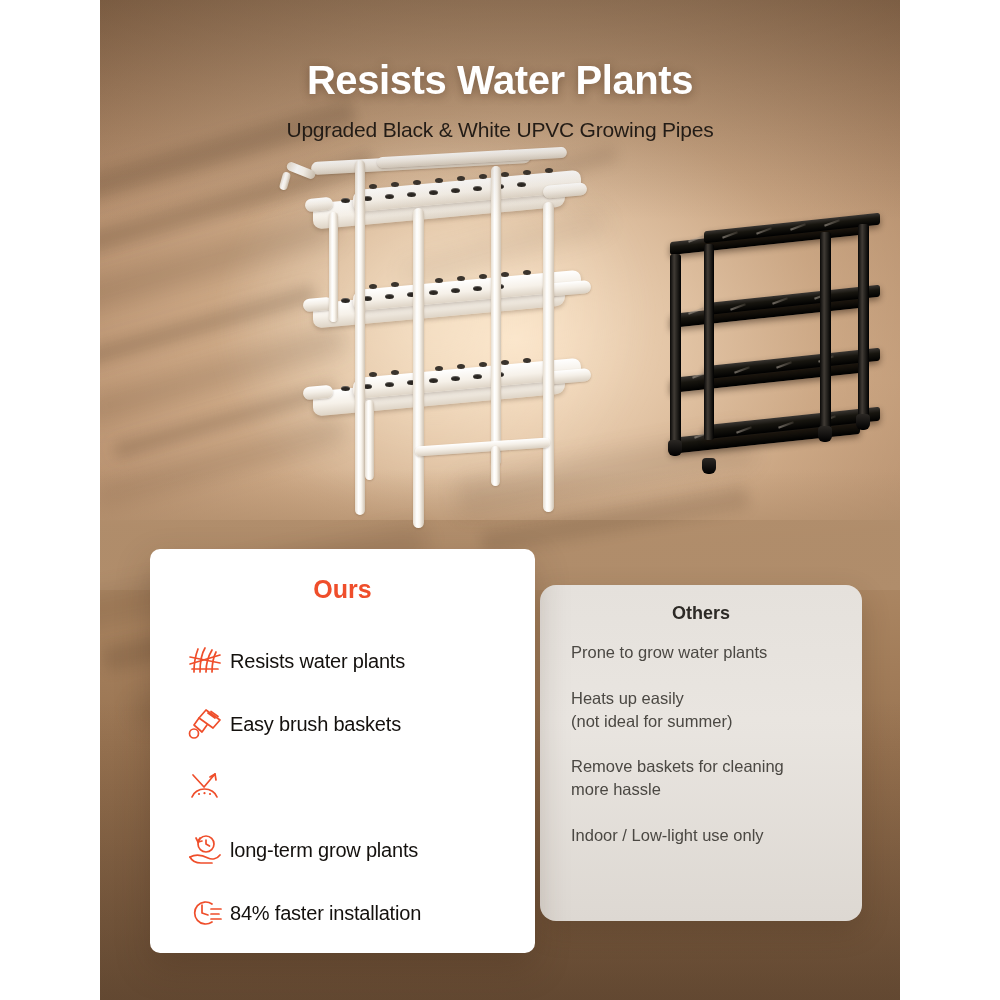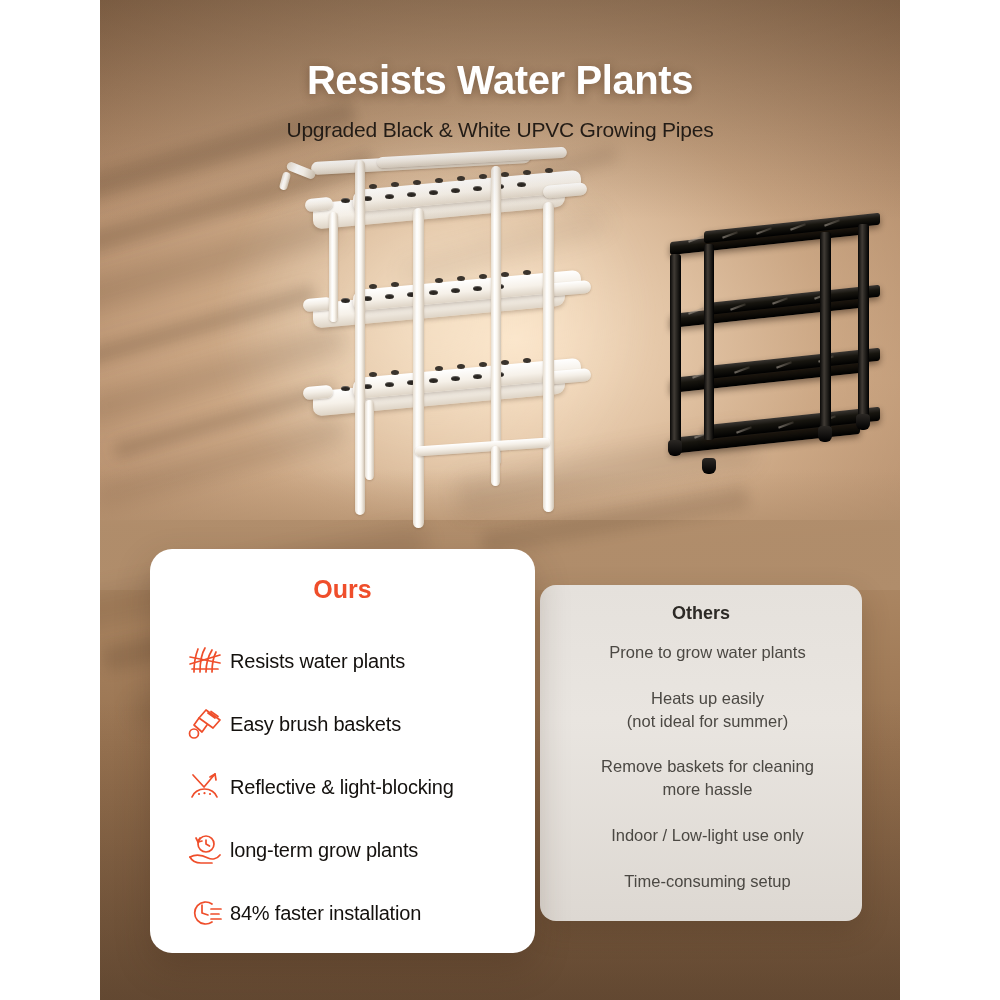--- a/index.html
+++ b/index.html
@@ -74,28 +74,28 @@
   .card-others{
     position:absolute;left:540px;top:585px;width:322px;height:336px;
     background:linear-gradient(180deg,#e5e1dc 0%,#e9e5e0 40%,#ddd8d2 100%);
     border-radius:16px;
     box-shadow:0 10px 28px rgba(60,40,24,.22);
   }
   .others-title{
     position:absolute;left:0;right:0;top:18px;text-align:center;
     font-size:18px;font-weight:bold;color:#2d2a26;
   }
-  .others-list{position:absolute;left:31px;top:56px;right:18px;text-align:center;}
+  .others-list{position:absolute;left:31px;top:56px;right:18px;}
   .others-item{
     font-size:16.5px;line-height:1.38;color:#4b4843;margin-bottom:23px;white-space:pre-line;
   }
 
   .card-ours{
     position:absolute;left:150px;top:549px;width:385px;height:404px;
-    background:#ffffff;border-radius:22px;
+    background:#ffffff;border-radius:10px;
     box-shadow:0 14px 34px rgba(60,40,24,.26);
   }
   .ours-title{
     position:absolute;left:0;right:0;top:26px;text-align:center;
     font-size:25px;font-weight:bold;color:#ef4e2b;
   }
   .ours-list{position:absolute;left:30px;top:82px;right:16px;}
   .ours-item{display:flex;align-items:center;height:60px;margin-bottom:3px;}
   .ours-ico{width:50px;min-width:50px;height:42px;display:flex;align-items:center;justify-content:center;}
   .ours-txt{font-size:20px;color:#14110e;letter-spacing:-.2px;}
@@ -261,21 +261,20 @@
 
   <div class="card-others">
     <div class="others-title">Others</div>
     <div class="others-list">
       <div class="others-item">Prone to grow water plants</div>
       <div class="others-item">Heats up easily
 (not ideal for summer)</div>
       <div class="others-item">Remove baskets for cleaning
 more hassle</div>
       <div class="others-item">Indoor / Low-light use only</div>
-      <div class="others-item">Time-consuming setup</div>
     </div>
   </div>
 
   <div class="card-ours">
     <div class="ours-title">Ours</div>
     <div class="ours-list">
 
       <div class="ours-item">
         <span class="ours-ico">
           <svg width="38" height="34" viewBox="0 0 38 34" fill="none" stroke="#ef4e2b" stroke-width="1.7" stroke-linecap="round">
@@ -307,21 +306,20 @@
         <span class="ours-ico">
           <svg width="38" height="34" viewBox="0 0 38 34" fill="none" stroke="#ef4e2b" stroke-width="1.7" stroke-linecap="round" stroke-linejoin="round">
             <path d="M7 5 L18 17 L29 4"></path>
               <path d="M24 7 L29 4 L30 10"></path>
             <path d="M6 27 A13 11 0 0 1 31 27"></path>
             <circle cx="13" cy="24" r="1.1" fill="#ef4e2b" stroke="none"></circle>
             <circle cx="18.5" cy="23.2" r="1.1" fill="#ef4e2b" stroke="none"></circle>
             <circle cx="24" cy="24" r="1.1" fill="#ef4e2b" stroke="none"></circle>
           </svg>
         </span>
-        <span class="ours-txt">Reflective &amp; light-blocking</span>
       </div>
 
       <div class="ours-item">
         <span class="ours-ico">
           <svg width="38" height="34" viewBox="0 0 38 34" fill="none" stroke="#ef4e2b" stroke-width="1.7" stroke-linecap="round" stroke-linejoin="round">
             <circle cx="20" cy="11" r="8"></circle>
             <path d="M20 7 L20 11 L23.5 13"></path>
             <path d="M12 9 A8 8 0 0 1 14 5"></path>
               <path d="M10 5 L12 9 L16 8"></path>
             <path d="M4 24 C10 21 16 22 22 25 C26 27 31 26 34 22"></path>

